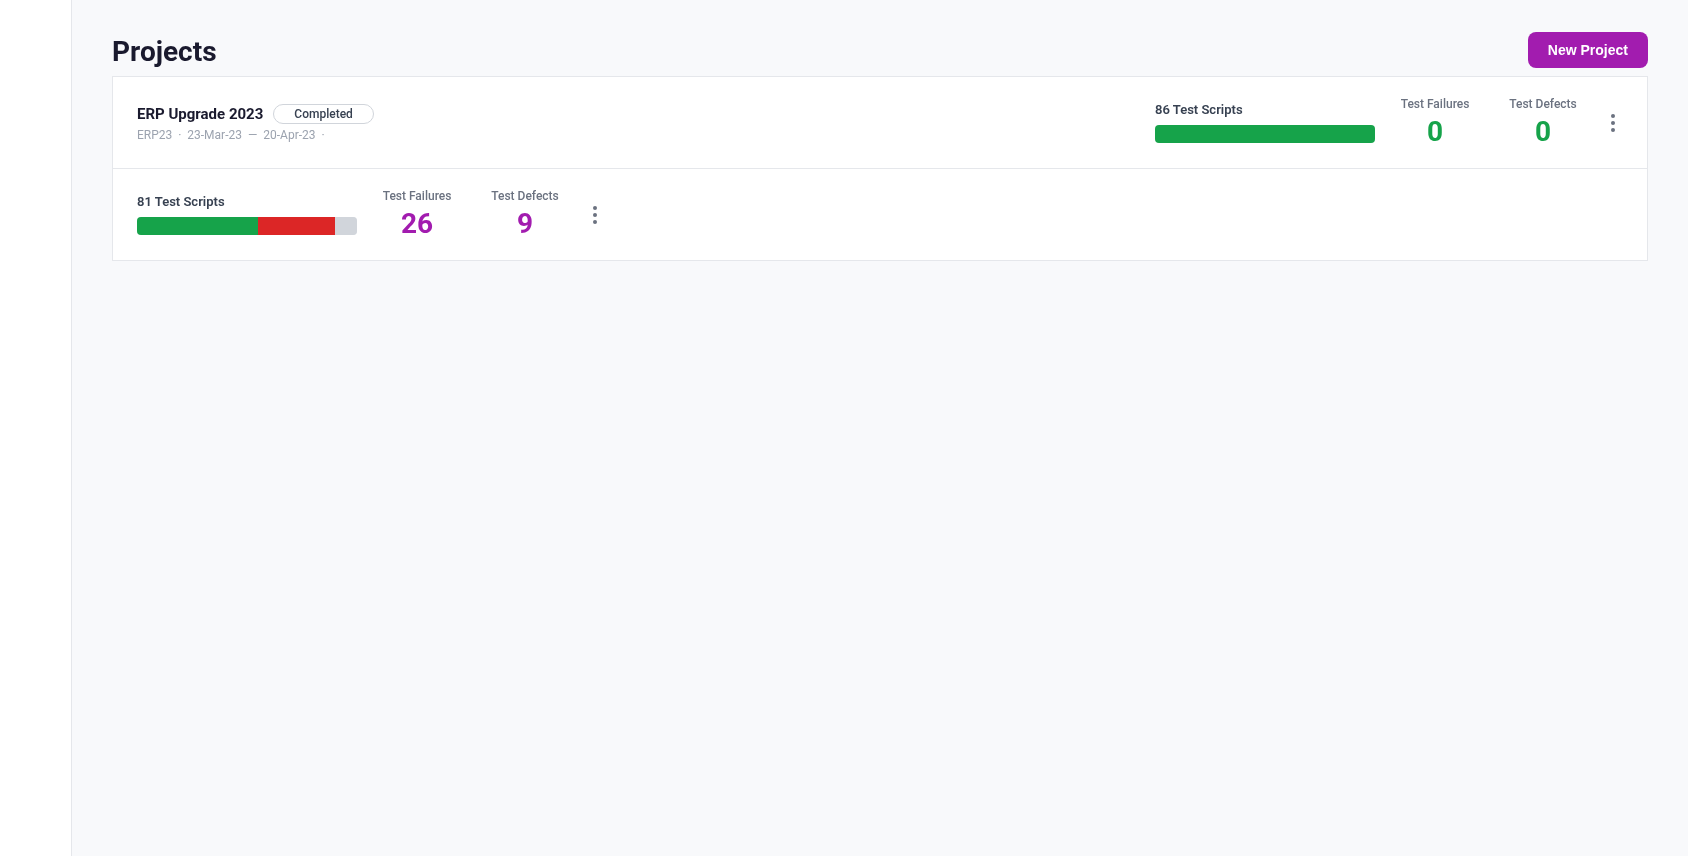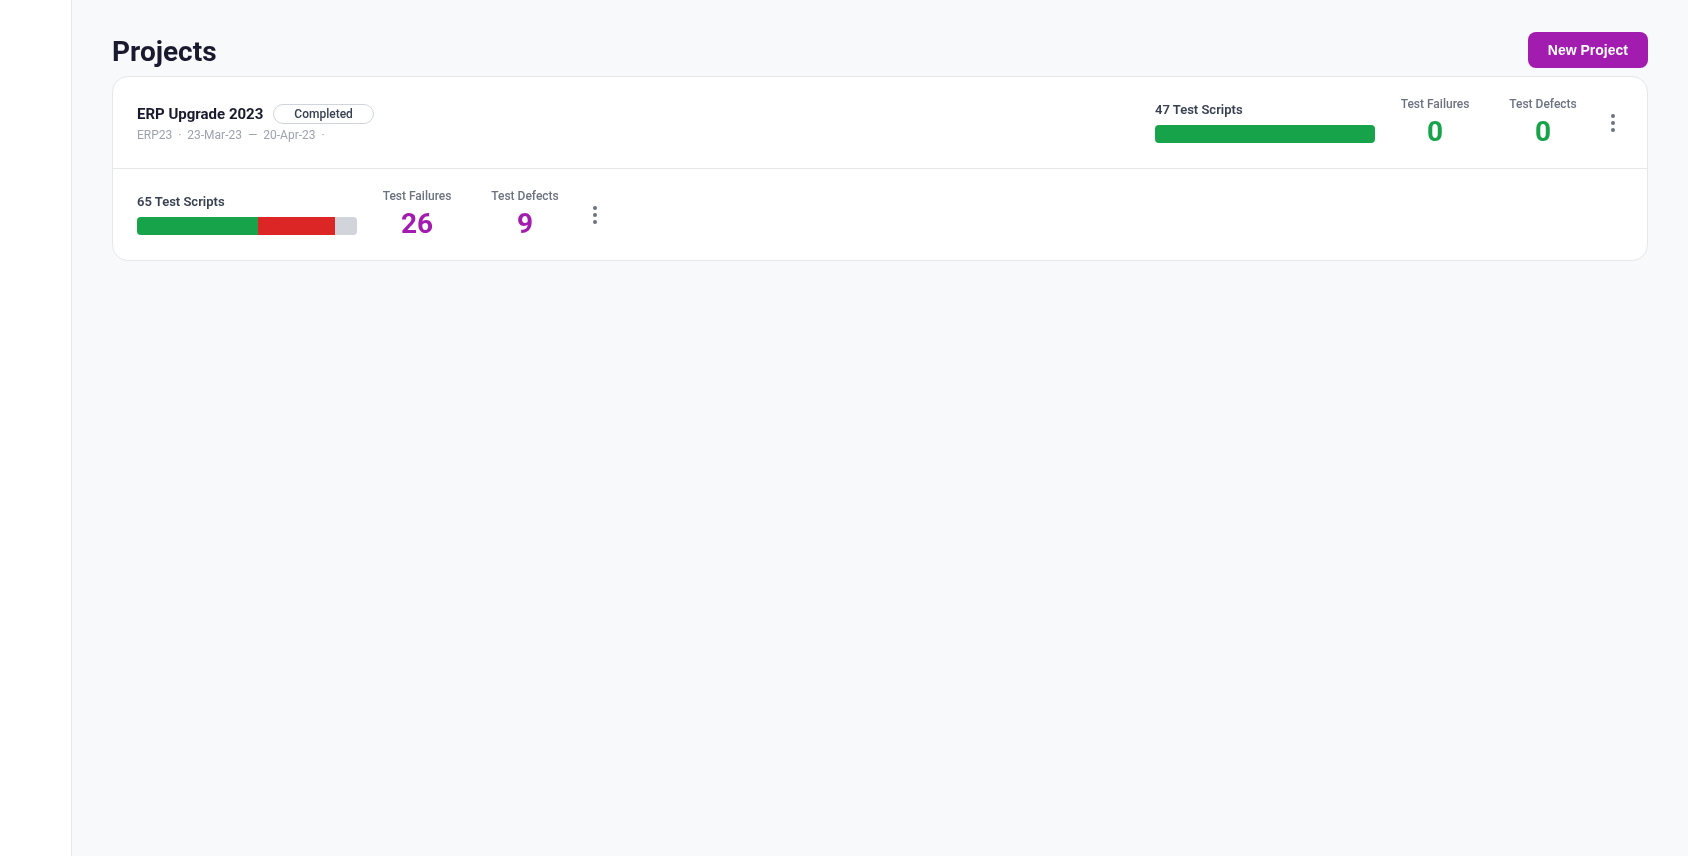--- a/index.html
+++ b/index.html
@@ -48,21 +48,21 @@
       border: none;
       border-radius: 8px;
       padding: 10px 20px;
       font-size: 14px;
       font-weight: 600;
       cursor: pointer;
     }
 
     .projects-list {
       background-color: #ffffff;
-      border-radius: 16px;
+      border-radius: 0;
       border: 1px solid #e5e7eb;
       overflow: hidden;
     }
 
     .project-row {
       display: flex;
       align-items: center;
       padding: 20px 24px;
       border-bottom: 1px solid #e5e7eb;
       gap: 20px;
@@ -216,21 +216,21 @@
         <div class="project-name-row">
           <span class="project-name">ERP Upgrade 2023</span>
           <span class="status-badge">Completed</span>
         </div>
         <div class="project-meta">
           ERP23 &nbsp;·&nbsp; 23-Mar-23 &nbsp;—&nbsp; 20-Apr-23 &nbsp;·
         </div>
       </div>
 
       <div class="test-scripts-section">
-        <div class="test-scripts-label">47 Test Scripts</div>
+        <div class="test-scripts-label">86 Test Scripts</div>
         <div class="progress-bar-container">
           <div class="progress-segment-green" style="width:100%"></div>
 
         </div>
       </div>
 
       <div class="stats-section">
         <div class="stat-item">
           <div class="stat-label">Test Failures</div>
           <div class="stat-value green">0</div>
@@ -245,21 +245,21 @@
         <div class="dots-icon">
           <div class="dot"></div>
           <div class="dot"></div>
           <div class="dot"></div>
         </div>
       </button>
     </div>
       <div class="project-row">
 
       <div class="test-scripts-section">
-        <div class="test-scripts-label">65 Test Scripts</div>
+        <div class="test-scripts-label">81 Test Scripts</div>
         <div class="progress-bar-container">
           <div class="progress-segment-green" style="width:55%"></div>
           <div class="progress-segment-red" style="width:35%"></div>
           <div class="progress-segment-gray" style="width:10%"></div>
         </div>
       </div>
 
       <div class="stats-section">
         <div class="stat-item">
           <div class="stat-label">Test Failures</div>

